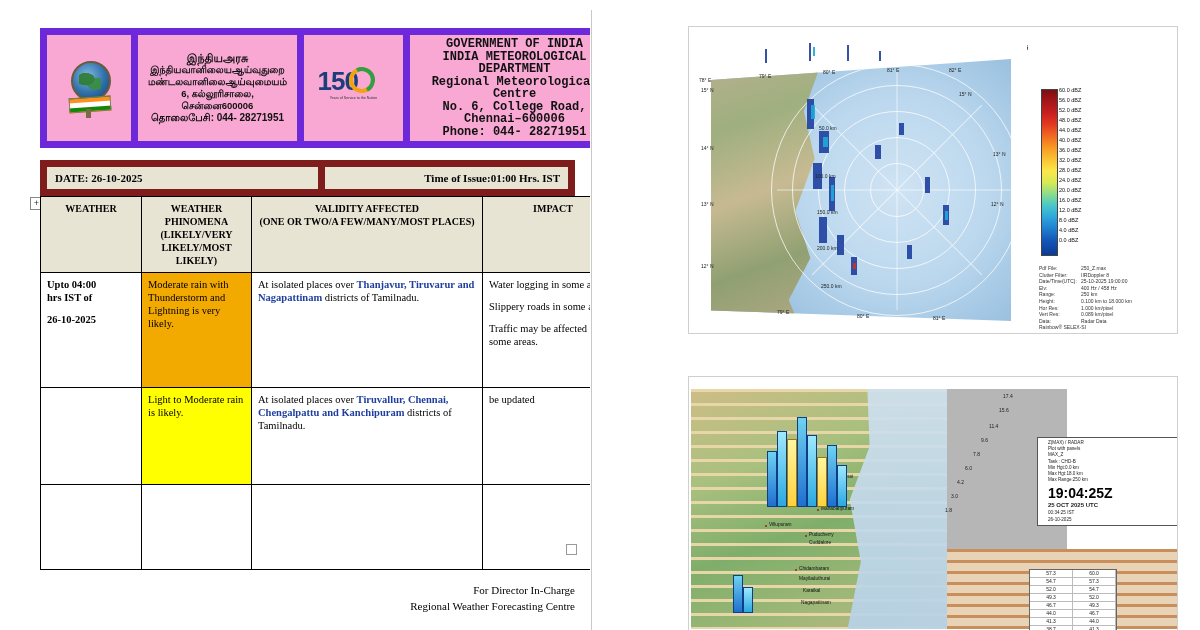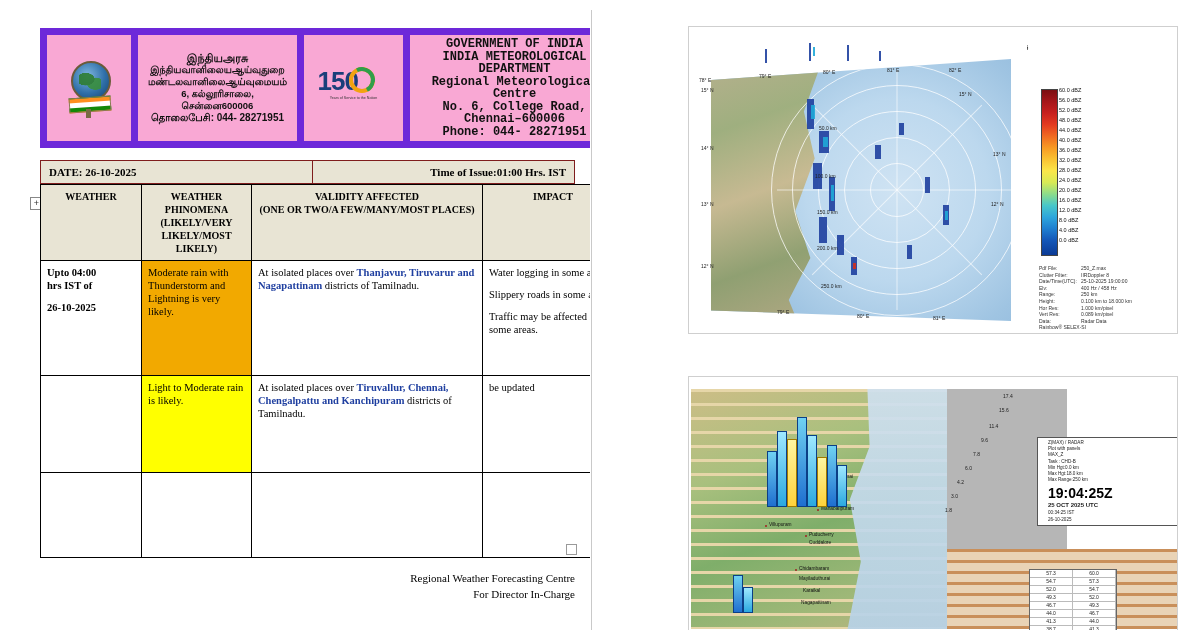--- a/index.html
+++ b/index.html
@@ -127,21 +127,21 @@
     color: #111;
   }
 
   .date-table {
     border-collapse: collapse;
     width: 535px;
     margin-top: 12px;
     table-layout: fixed;
   }
   .date-table td {
-    border: 1px solid #7f1d1d;
+    border: 7px solid #7f1d1d;
     background: #e8e4d4;
     font-family: "Liberation Serif", serif;
     font-weight: bold;
     font-size: 11px;
     padding: 5px 8px;
   }
   .date-left { width: 255px; }
   .date-right { text-align: right; }
 
   .subject {
@@ -525,22 +525,22 @@
           <tr class="row-empty">
             <td></td>
             <td></td>
             <td></td>
             <td></td>
           </tr>
         </tbody>
       </table>
 
       <div class="sig">
+        <div>For Director In-Charge</div>
         <div>Regional Weather Forecasting Centre</div>
-        <div>For Director In-Charge</div>
       </div>
     </div>
     <div class="handle"></div>
   </div>
 
   <div class="gutter">
     <div class="line"></div>
   </div>
 
   <div class="radar-top">

